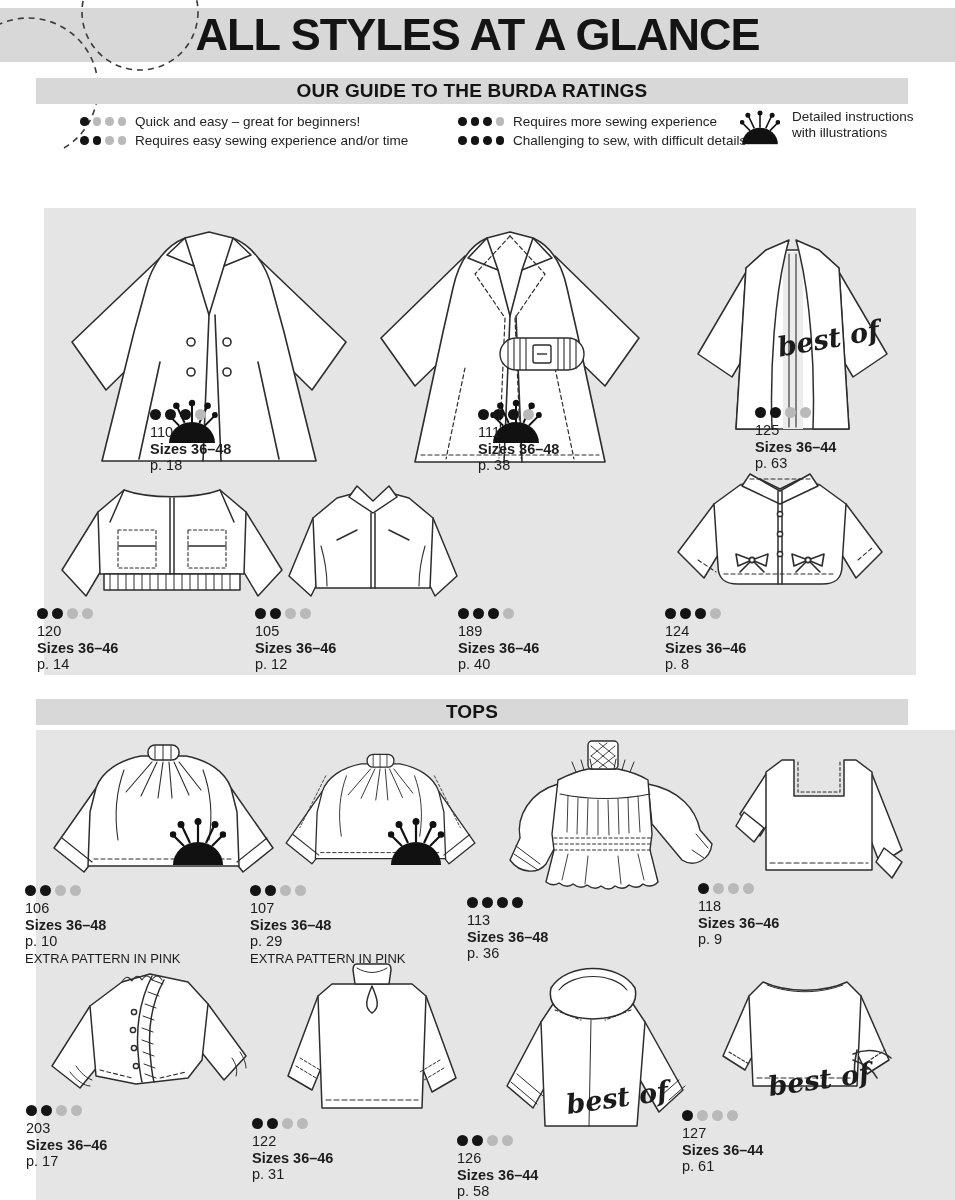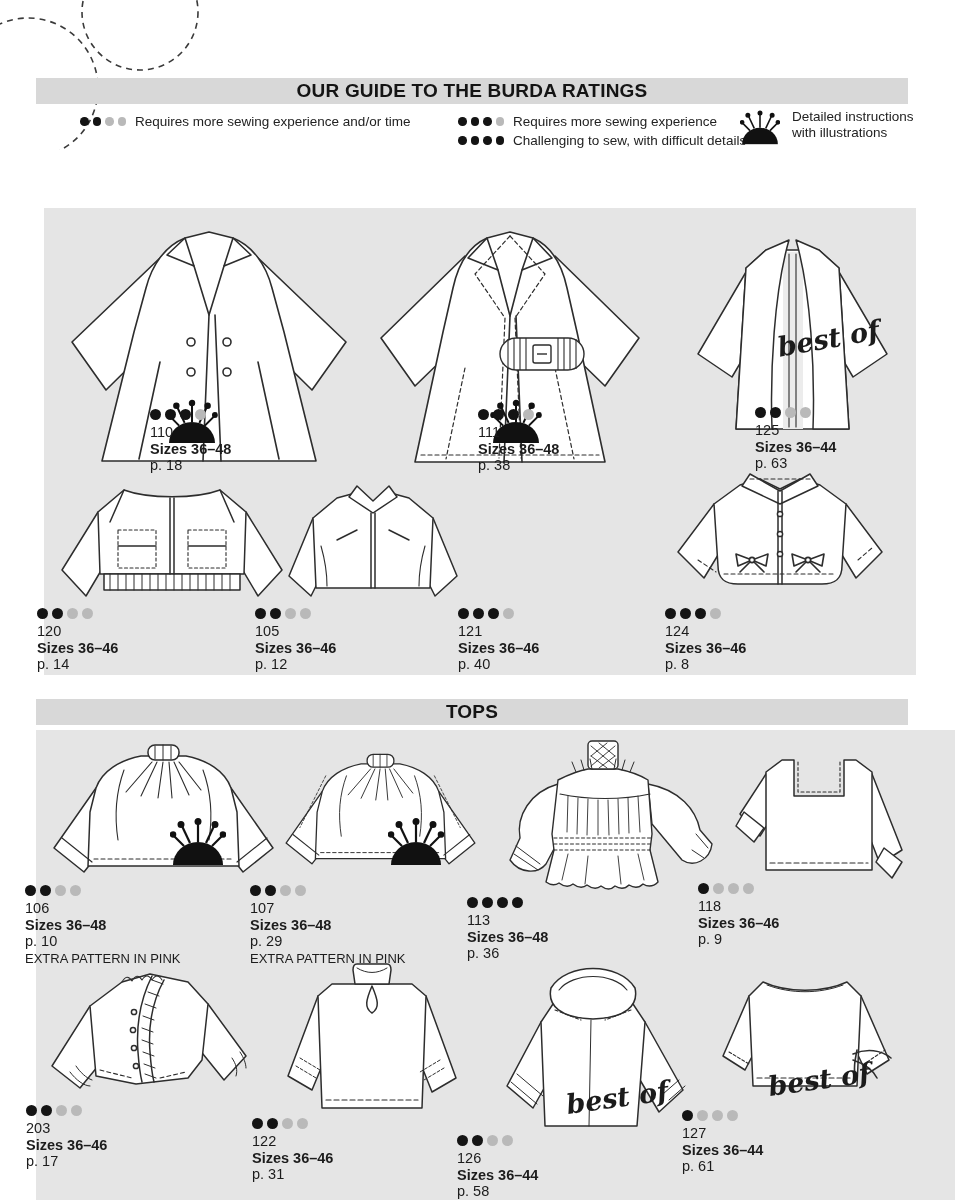--- a/index.html
+++ b/index.html
@@ -59,39 +59,51 @@
           <path d="M22,8 L38,2 L36,14 Z"></path>
         <path d="M22,8 L10,20 M22,8 L34,20" fill="none"></path>
         <circle cx="22" cy="8" r="2.6"></circle>
       </g>
     </symbol>
   </defs>
 </svg>
 
 <div class="stage">
 
+  <div class="band masthead">
+    <h1>ALL STYLES AT A GLANCE</h1>
+  </div>
   <svg class="abs" style="left:0;top:0;width:230px;height:150px" viewBox="0 0 230 150">
     <g fill="none" stroke="#3a3a3a" stroke-width="1.6" stroke-dasharray="6,5">
       <circle cx="28" cy="88" r="70"></circle>
         <circle cx="140" cy="12" r="58"></circle>
     </g>
   </svg>
 
   <div class="band subband" style="top:78px">
     <h2>OUR GUIDE TO THE BURDA RATINGS</h2>
   </div>
   <div class="legend-col" style="left:80px">
     <div class="legend-row">
       <span class="dots">
           <span class="dot on"></span>
-          <span class="dot on"></span>
+          <span class="dot off"></span>
           <span class="dot off"></span>
           <span class="dot off"></span>
         </span>
-      <span class="ltext">Requires more sewing experience and/or time</span>
+      <span class="ltext">Quick and easy – great for beginners!</span>
+    </div>
+    <div class="legend-row">
+      <span class="dots">
+          <span class="dot on"></span>
+          <span class="dot on"></span>
+          <span class="dot off"></span>
+          <span class="dot off"></span>
+        </span>
+      <span class="ltext">Requires easy sewing experience and/or time</span>
     </div>
   </div>
   <div class="legend-col" style="left:458px">
     <div class="legend-row">
       <span class="dots">
           <span class="dot on"></span>
           <span class="dot on"></span>
           <span class="dot on"></span>
           <span class="dot off"></span>
         </span>
@@ -305,21 +317,21 @@
       <div class="sizes">Sizes 36–46</div>
       <div class="pg">p. 12</div>
     </div>
     <div class="label" style="left:514px;top:398px">
       <div class="dots">
           <span class="dot on"></span>
           <span class="dot on"></span>
           <span class="dot on"></span>
           <span class="dot off"></span>
         </div>
-      <div class="num">121</div>
+      <div class="num">189</div>
       <div class="sizes">Sizes 36–46</div>
       <div class="pg">p. 40</div>
     </div>
     <div class="label" style="left:721px;top:398px">
       <div class="dots">
           <span class="dot on"></span>
           <span class="dot on"></span>
           <span class="dot on"></span>
           <span class="dot off"></span>
         </div>

